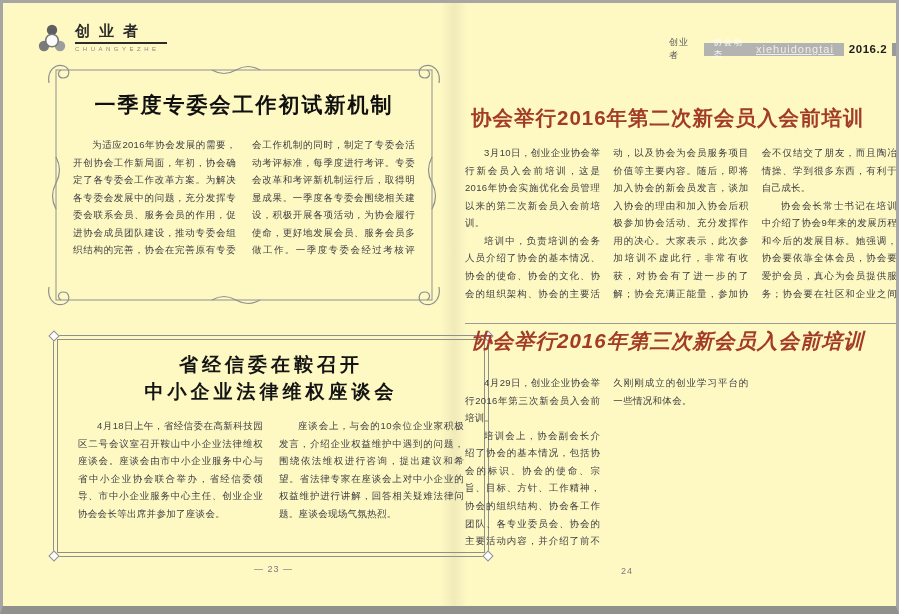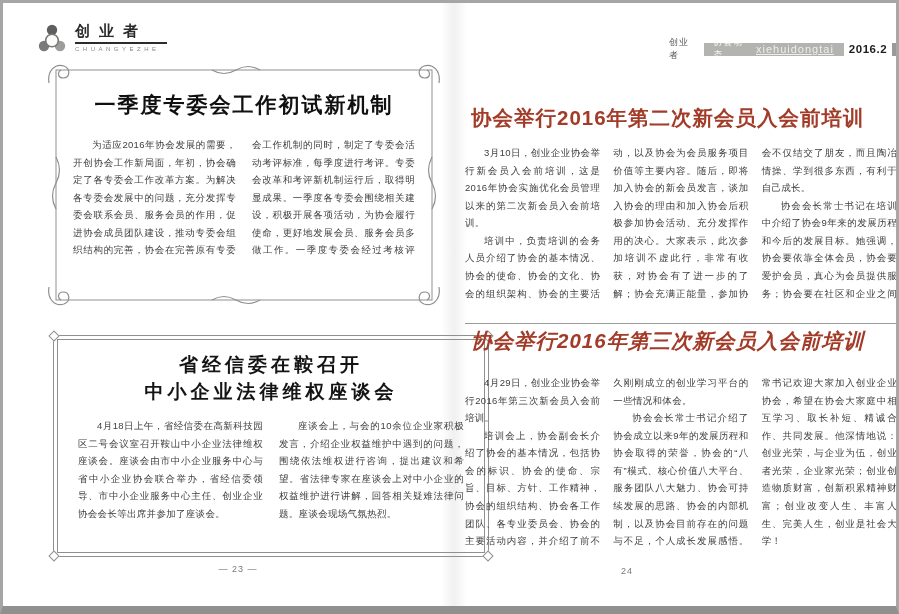--- a/index.html
+++ b/index.html
@@ -1,18 +1,18 @@
 <!DOCTYPE html>
 <html><head>
 <meta charset="utf-8">
 <style>
   html,body{margin:0;padding:0;background:#d8d8d6;}
   .scan{
     position:relative;width:899px;height:614px;box-sizing:border-box;
-    background:#ffffff;
+    background:#fef9c3;
     border-left:3px solid #a5a5a3;border-top:3px solid #a6a6a4;
     border-right:3px solid #a8a8a6;border-bottom:8px solid #90908e;
     overflow:hidden;
     font-family:"Liberation Sans",sans-serif;
   }
   .gutter{position:absolute;left:438px;top:0;width:26px;height:100%;
     background:linear-gradient(to right,rgba(0,0,0,0),rgba(0,0,0,0.06),rgba(0,0,0,0));}
 
   
   .masthead{position:absolute;left:34px;top:20px;display:flex;align-items:flex-start;gap:8px;}
@@ -63,21 +63,21 @@
   .r2-title{top:316px;font-style:italic;}
   .r1-body{position:absolute;left:462px;top:141px;width:432px;height:172px;
     column-count:3;column-gap:13px;column-fill:auto;overflow:hidden;}
   .divider{position:absolute;left:462px;top:320px;width:432px;height:0;
     border-top:1px solid #9a9a98;}
   .r2-body{position:absolute;left:462px;top:371px;width:432px;height:185px;
     column-count:3;column-gap:13px;column-fill:auto;overflow:hidden;}
 
   
   .pageno{position:absolute;font-size:9px;color:#7a7a7a;letter-spacing:1px;}
-  .pageno-left{left:180px;top:561px;width:110px;text-align:center;}
+  .pageno-left{left:180px;top:561px;width:110px;text-align:right;}
   .pageno-right{left:618px;top:563px;width:60px;text-align:left;}
 </style>
 </head>
 <body>
 
 <div class="scan">
   <div class="gutter"></div>
 
   <header class="masthead">
     <svg class="logo-mark" width="30" height="34" viewBox="0 0 30 34" xmlns="http://www.w3.org/2000/svg">
@@ -150,18 +150,17 @@
     <p class="body">培训中，负责培训的会务人员介绍了协会的基本情况、协会的使命、协会的文化、协会的组织架构、协会的主要活动，以及协会为会员服务项目价值等主要内容。随后，即将加入协会的新会员发言，谈加入协会的理由和加入协会后积极参加协会活动、充分发挥作用的决心。大家表示，此次参加培训不虚此行，非常有收获，对协会有了进一步的了解；协会充满正能量，参加协会不仅结交了朋友，而且陶冶情操、学到很多东西，有利于自己成长。</p>
     <p class="body">协会会长常士书记在培训中介绍了协会9年来的发展历程和今后的发展目标。她强调，协会要依靠全体会员，协会要爱护会员，真心为会员提供服务；协会要在社区和企业之间发挥桥梁和纽带作用，成为凝聚社会各界人士、团结向上的组织，其大目标是要为地区发展做出贡献，让鞍山经济焕发活力。</p>
   </div>
 
   <div class="divider"></div>
 
   <h1 class="r-title r2-title">协会举行2016年第三次新会员入会前培训</h1>
   <div class="r2-body">
     <p class="body">4月29日，创业企业协会举行2016年第三次新会员入会前培训。</p>
     <p class="body">培训会上，协会副会长介绍了协会的基本情况，包括协会的标识、协会的使命、宗旨、目标、方针、工作精神，协会的组织结构、协会各工作团队、各专业委员会、协会的主要活动内容，并介绍了前不久刚刚成立的创业学习平台的一些情况和体会。</p>
-    <p class="body">协会会长常士书记介绍了协会成立以来9年的发展历程和协会取得的荣誉，协会的“八有”模式、核心价值八大平台、服务团队八大魅力、协会可持续发展的思路、协会的内部机制，以及协会目前存在的问题与不足，个人成长发展感悟。常书记欢迎大家加入创业企业协会，希望在协会大家庭中相互学习、取长补短、精诚合作、共同发展。他深情地说：创业光荣，与企业为伍，创业者光荣，企业家光荣；创业创造物质财富，创新积累精神财富；创业改变人生、丰富人生、完美人生，创业是社会大学！</p>
 
   </div>
 
   <div class="pageno pageno-right">24</div>
 </div>
 
 </body></html>

